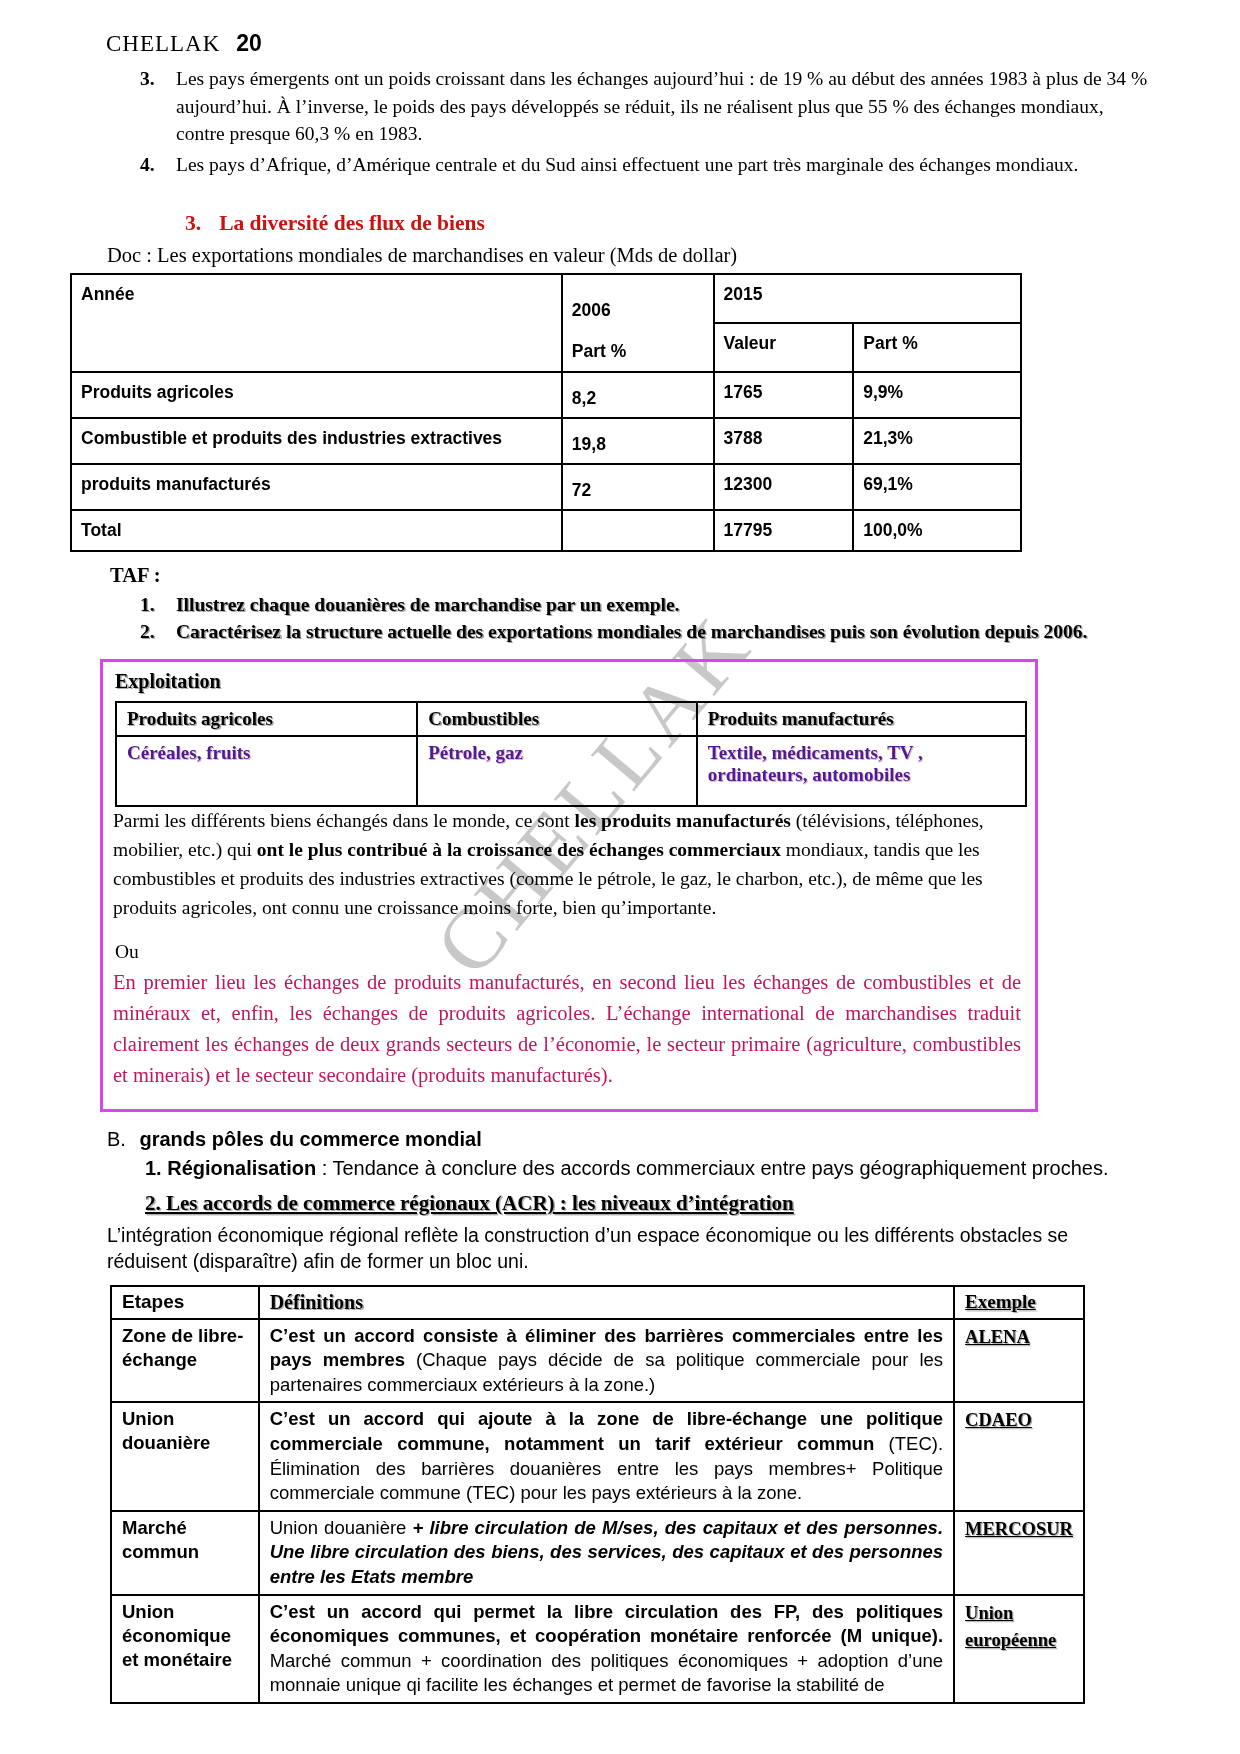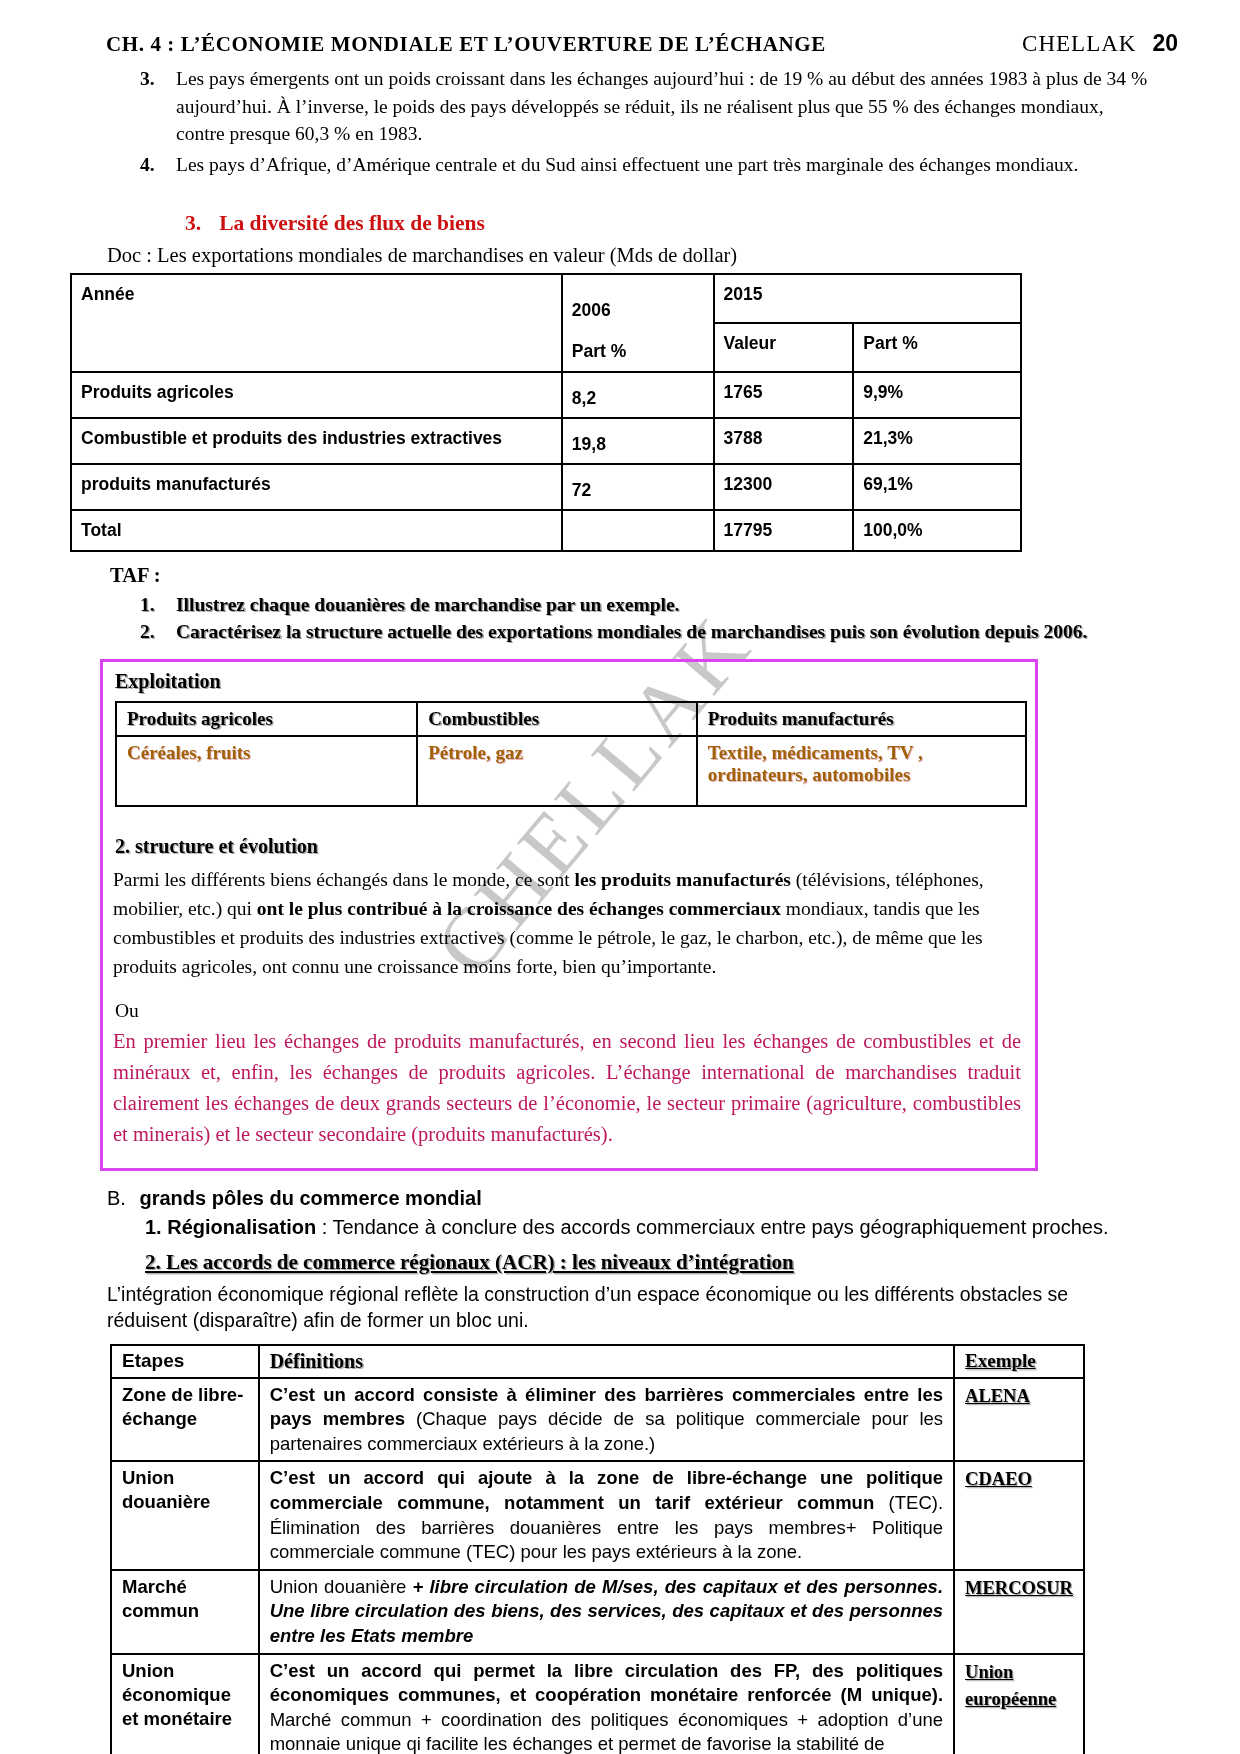--- a/index.html
+++ b/index.html
@@ -53,21 +53,21 @@
   .taf-item .num { flex:0 0 36px; }
   .taf-item .txt { flex:1; padding-right:30px; }
 
   
   .exploit-box { border:3px solid #d946ef; margin:14px 0 0 30px; width:938px; padding:8px 12px 18px 10px; }
   .shadowed { font-weight:bold; text-shadow:1.4px 1.4px 0 rgba(90,90,90,0.5); }
   .exploit-title { font-size:20px; margin:0 0 8px 2px; }
   .exploit-table { width:912px; margin-left:2px; font-size:19px; }
   .exploit-table td { border:2px solid #000; padding:5px 10px; vertical-align:top; text-align:left; }
   .exploit-table .hdr-row td { height:34px; }
-  .exploit-table .red-row td { color:#a16207; height:70px; font-weight:bold;
+  .exploit-table .red-row td { color:#4c1d95; height:70px; font-weight:bold;
                                text-shadow:1px 1px 0 rgba(190,85,110,0.45); }
   .structure-heading { font-size:20px; margin:28px 0 8px 2px; }
   .para { font-size:19.5px; line-height:1.48; padding-right:4px; }
   .seg-b { font-weight:bold; }
   .seg-i { font-style:italic; }
   .ou-label { font-size:19.5px; margin:18px 0 0 2px; }
   .blue-para { margin-top:4px; color:#be185d; font-size:20.5px; line-height:1.52; text-align:justify; padding-right:2px; }
   .secB-line { font-size:20px; margin:16px 0 4px 37px; font-family:"Liberation Sans", sans-serif; }
   .secB-line .b-prefix { margin-right:8px; }
   .secB-line .b-title { font-weight:bold; }
@@ -90,21 +90,20 @@
 </head>
 <body>
 
 <div class="page">
 
   <div class="watermark">CHELLAK</div>
 
   <div class="content">
 
     <div class="doc-header">
-      <div class="chapter-title">CH. 4 : L’ÉCONOMIE MONDIALE ET L’OUVERTURE DE L’ÉCHANGE</div>
       <div class="header-right">
         <span class="author-name">CHELLAK</span>
         <span class="page-badge">20</span>
       </div>
     </div>
 
     <div class="num-list">
       <div class="num-item">
         <span class="num">3.</span>
         <span class="txt">Les pays émergents ont un poids croissant dans les échanges aujourd’hui : de 19 % au début des années 1983 à plus de 34 % aujourd’hui. À l’inverse, le poids des pays développés se réduit, ils ne réalisent plus que 55 % des échanges mondiaux, contre presque 60,3 % en 1983.</span>
@@ -197,21 +196,20 @@
             <td>Produits manufacturés</td>
           </tr>
           <tr class="red-row">
             <td>Céréales, fruits</td>
             <td>Pétrole, gaz</td>
             <td>Textile, médicaments, TV , ordinateurs, automobiles</td>
           </tr>
         </tbody>
       </table>
 
-      <div class="structure-heading shadowed">2. structure et évolution</div>
 
       <p class="para"><span>Parmi les différents biens échangés dans le monde, ce sont </span><span class="seg-b">les produits manufacturés</span><span> (télévisions, téléphones, mobilier, etc.) qui </span><span class="seg-b">ont le plus contribué à la croissance des échanges commerciaux</span><span> mondiaux, tandis que les combustibles et produits des industries extractives (comme le pétrole, le gaz, le charbon, etc.), de même que les produits agricoles, ont connu une croissance moins forte, bien qu’importante.</span></p>
 
       <p class="ou-label">Ou</p>
 
       <p class="blue-para">En premier lieu les échanges de produits manufacturés, en second lieu les échanges de combustibles et de minéraux et, enfin, les échanges de produits agricoles. L’échange international de marchandises traduit clairement les échanges de deux grands secteurs de l’économie, le secteur primaire (agriculture, combustibles et minerais) et le secteur secondaire (produits manufacturés).</p>
     </div>
 
     <div class="secB-line">
       <span class="b-prefix">B.</span>

